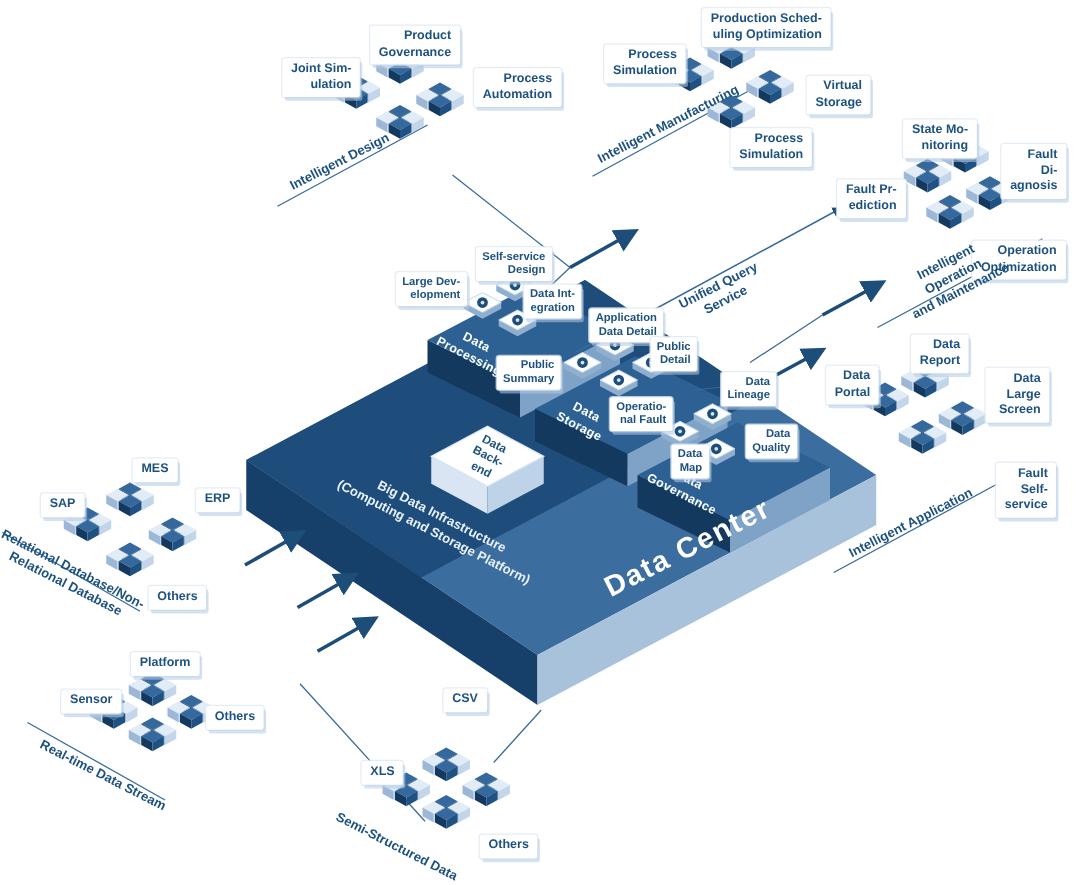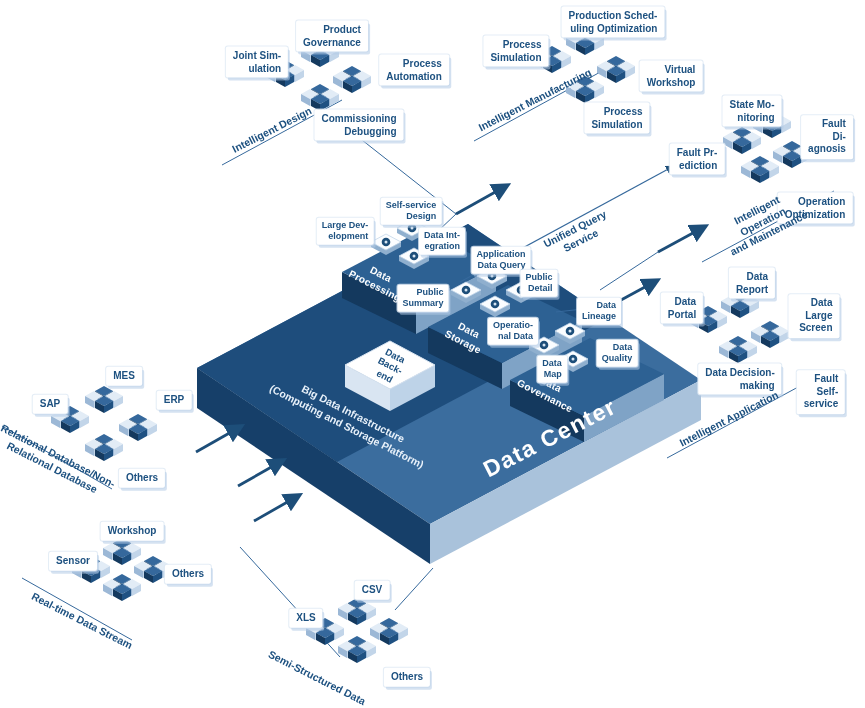--- a/index.html
+++ b/index.html
@@ -138,27 +138,27 @@
 Back-
 end</div>
 
   <div class="n nt" style="left:345px;top:231px">Large Dev-
 elopment</div>
   <div class="n nt" style="left:411px;top:211px">Self-service
 Design</div>
   <div class="n nt" style="left:442px;top:241px">Data Int-
 egration</div>
   <div class="n nt" style="left:501px;top:260px">Application
-Data Query</div>
+Data Detail</div>
   <div class="n nt" style="left:423px;top:298px">Public
 Summary</div>
   <div class="n nt" style="left:539px;top:283px">Public
 Detail</div>
   <div class="n nt" style="left:513px;top:331px">Operatio-
-nal Data</div>
+nal Fault</div>
   <div class="n nt" style="left:552px;top:369px">Data
 Map</div>
   <div class="n nt" style="left:617px;top:353px">Data
 Quality</div>
   <div class="n nt" style="left:599px;top:311px">Data
 Lineage</div>
 
   <svg class="tilei" viewBox="0 0 34 26" style="left:369px;top:230px">
       <use href="#tile"></use>
     </svg>
@@ -189,42 +189,40 @@
   <svg class="tilei" viewBox="0 0 34 26" style="left:556px;top:347px">
       <use href="#tile"></use>
     </svg>
 
   <div class="n" style="left:257px;top:62px">Joint Sim-
 ulation</div>
   <div class="n" style="left:332px;top:36px">Product
 Governance</div>
   <div class="n" style="left:414px;top:70px">Process
 Automation</div>
-  <div class="n" style="left:359px;top:125px">Commissioning
-Debugging</div>
   <div class="ax" style="left:272px;top:130px">Intelligent Design</div>
   <svg class="cubes" viewBox="0 0 40 34" style="left:265px;top:59px">
       <use href="#cube4"></use>
     </svg>
   <svg class="cubes" viewBox="0 0 40 34" style="left:300px;top:39px">
       <use href="#cube4"></use>
     </svg>
   <svg class="cubes" viewBox="0 0 40 34" style="left:332px;top:65px">
       <use href="#cube4"></use>
     </svg>
   <svg class="cubes" viewBox="0 0 40 34" style="left:300px;top:83px">
       <use href="#cube4"></use>
     </svg>
 
   <div class="n" style="left:516px;top:51px">Process
 Simulation</div>
   <div class="n" style="left:613px;top:22px">Production Sched-
 uling Optimization</div>
   <div class="n" style="left:671px;top:76px">Virtual
-Workshop</div>
+Storage</div>
   <div class="n" style="left:617px;top:118px">Process
 Simulation</div>
   <div class="ax" style="left:535px;top:100px">Intelligent Manufacturing</div>
   <svg class="cubes" viewBox="0 0 40 34" style="left:532px;top:45px">
       <use href="#cube4"></use>
     </svg>
   <svg class="cubes" viewBox="0 0 40 34" style="left:565px;top:27px">
       <use href="#cube4"></use>
     </svg>
   <svg class="cubes" viewBox="0 0 40 34" style="left:596px;top:55px">
@@ -259,22 +257,20 @@
   <svg class="cubes" viewBox="0 0 40 34" style="left:740px;top:155px">
       <use href="#cube4"></use>
     </svg>
 
   <div class="n" style="left:752px;top:283px">Data
 Report</div>
   <div class="n" style="left:682px;top:308px">Data
 Portal</div>
   <div class="n" style="left:814px;top:316px">Data Large
 Screen</div>
-  <div class="n" style="left:740px;top:379px">Data Decision-
-making</div>
   <div class="n" style="left:821px;top:392px">Fault Self-
 service</div>
   <div class="ax" style="left:729px;top:419px">Intelligent Application</div>
   <svg class="cubes" viewBox="0 0 40 34" style="left:688px;top:305px">
       <use href="#cube4"></use>
     </svg>
   <svg class="cubes" viewBox="0 0 40 34" style="left:720px;top:290px">
       <use href="#cube4"></use>
     </svg>
   <svg class="cubes" viewBox="0 0 40 34" style="left:750px;top:320px">
@@ -296,39 +292,39 @@
   <svg class="cubes" viewBox="0 0 40 34" style="left:84px;top:385px">
       <use href="#cube4"></use>
     </svg>
   <svg class="cubes" viewBox="0 0 40 34" style="left:118px;top:413px">
       <use href="#cube4"></use>
     </svg>
   <svg class="cubes" viewBox="0 0 40 34" style="left:84px;top:433px">
       <use href="#cube4"></use>
     </svg>
 
-  <div class="n" style="left:132px;top:531px">Workshop</div>
+  <div class="n" style="left:132px;top:531px">Platform</div>
   <div class="n" style="left:73px;top:561px">Sensor</div>
   <div class="n" style="left:188px;top:574px">Others</div>
   <div class="ax d" style="left:82px;top:621px">Real-time Data Stream</div>
   <svg class="cubes" viewBox="0 0 40 34" style="left:102px;top:537px">
       <use href="#cube4"></use>
     </svg>
   <svg class="cubes" viewBox="0 0 40 34" style="left:71px;top:555px">
       <use href="#cube4"></use>
     </svg>
   <svg class="cubes" viewBox="0 0 40 34" style="left:133px;top:555px">
       <use href="#cube4"></use>
     </svg>
   <svg class="cubes" viewBox="0 0 40 34" style="left:102px;top:573px">
       <use href="#cube4"></use>
     </svg>
 
   <div class="n" style="left:306px;top:618px">XLS</div>
-  <div class="n" style="left:372px;top:590px">CSV</div>
+  <div class="n" style="left:372px;top:560px">CSV</div>
   <div class="n" style="left:407px;top:677px">Others</div>
   <div class="ax d" style="left:317px;top:678px">Semi-Structured Data</div>
   <svg class="cubes" viewBox="0 0 40 34" style="left:305px;top:617px">
       <use href="#cube4"></use>
     </svg>
   <svg class="cubes" viewBox="0 0 40 34" style="left:337px;top:597px">
       <use href="#cube4"></use>
     </svg>
   <svg class="cubes" viewBox="0 0 40 34" style="left:369px;top:617px">
       <use href="#cube4"></use>

